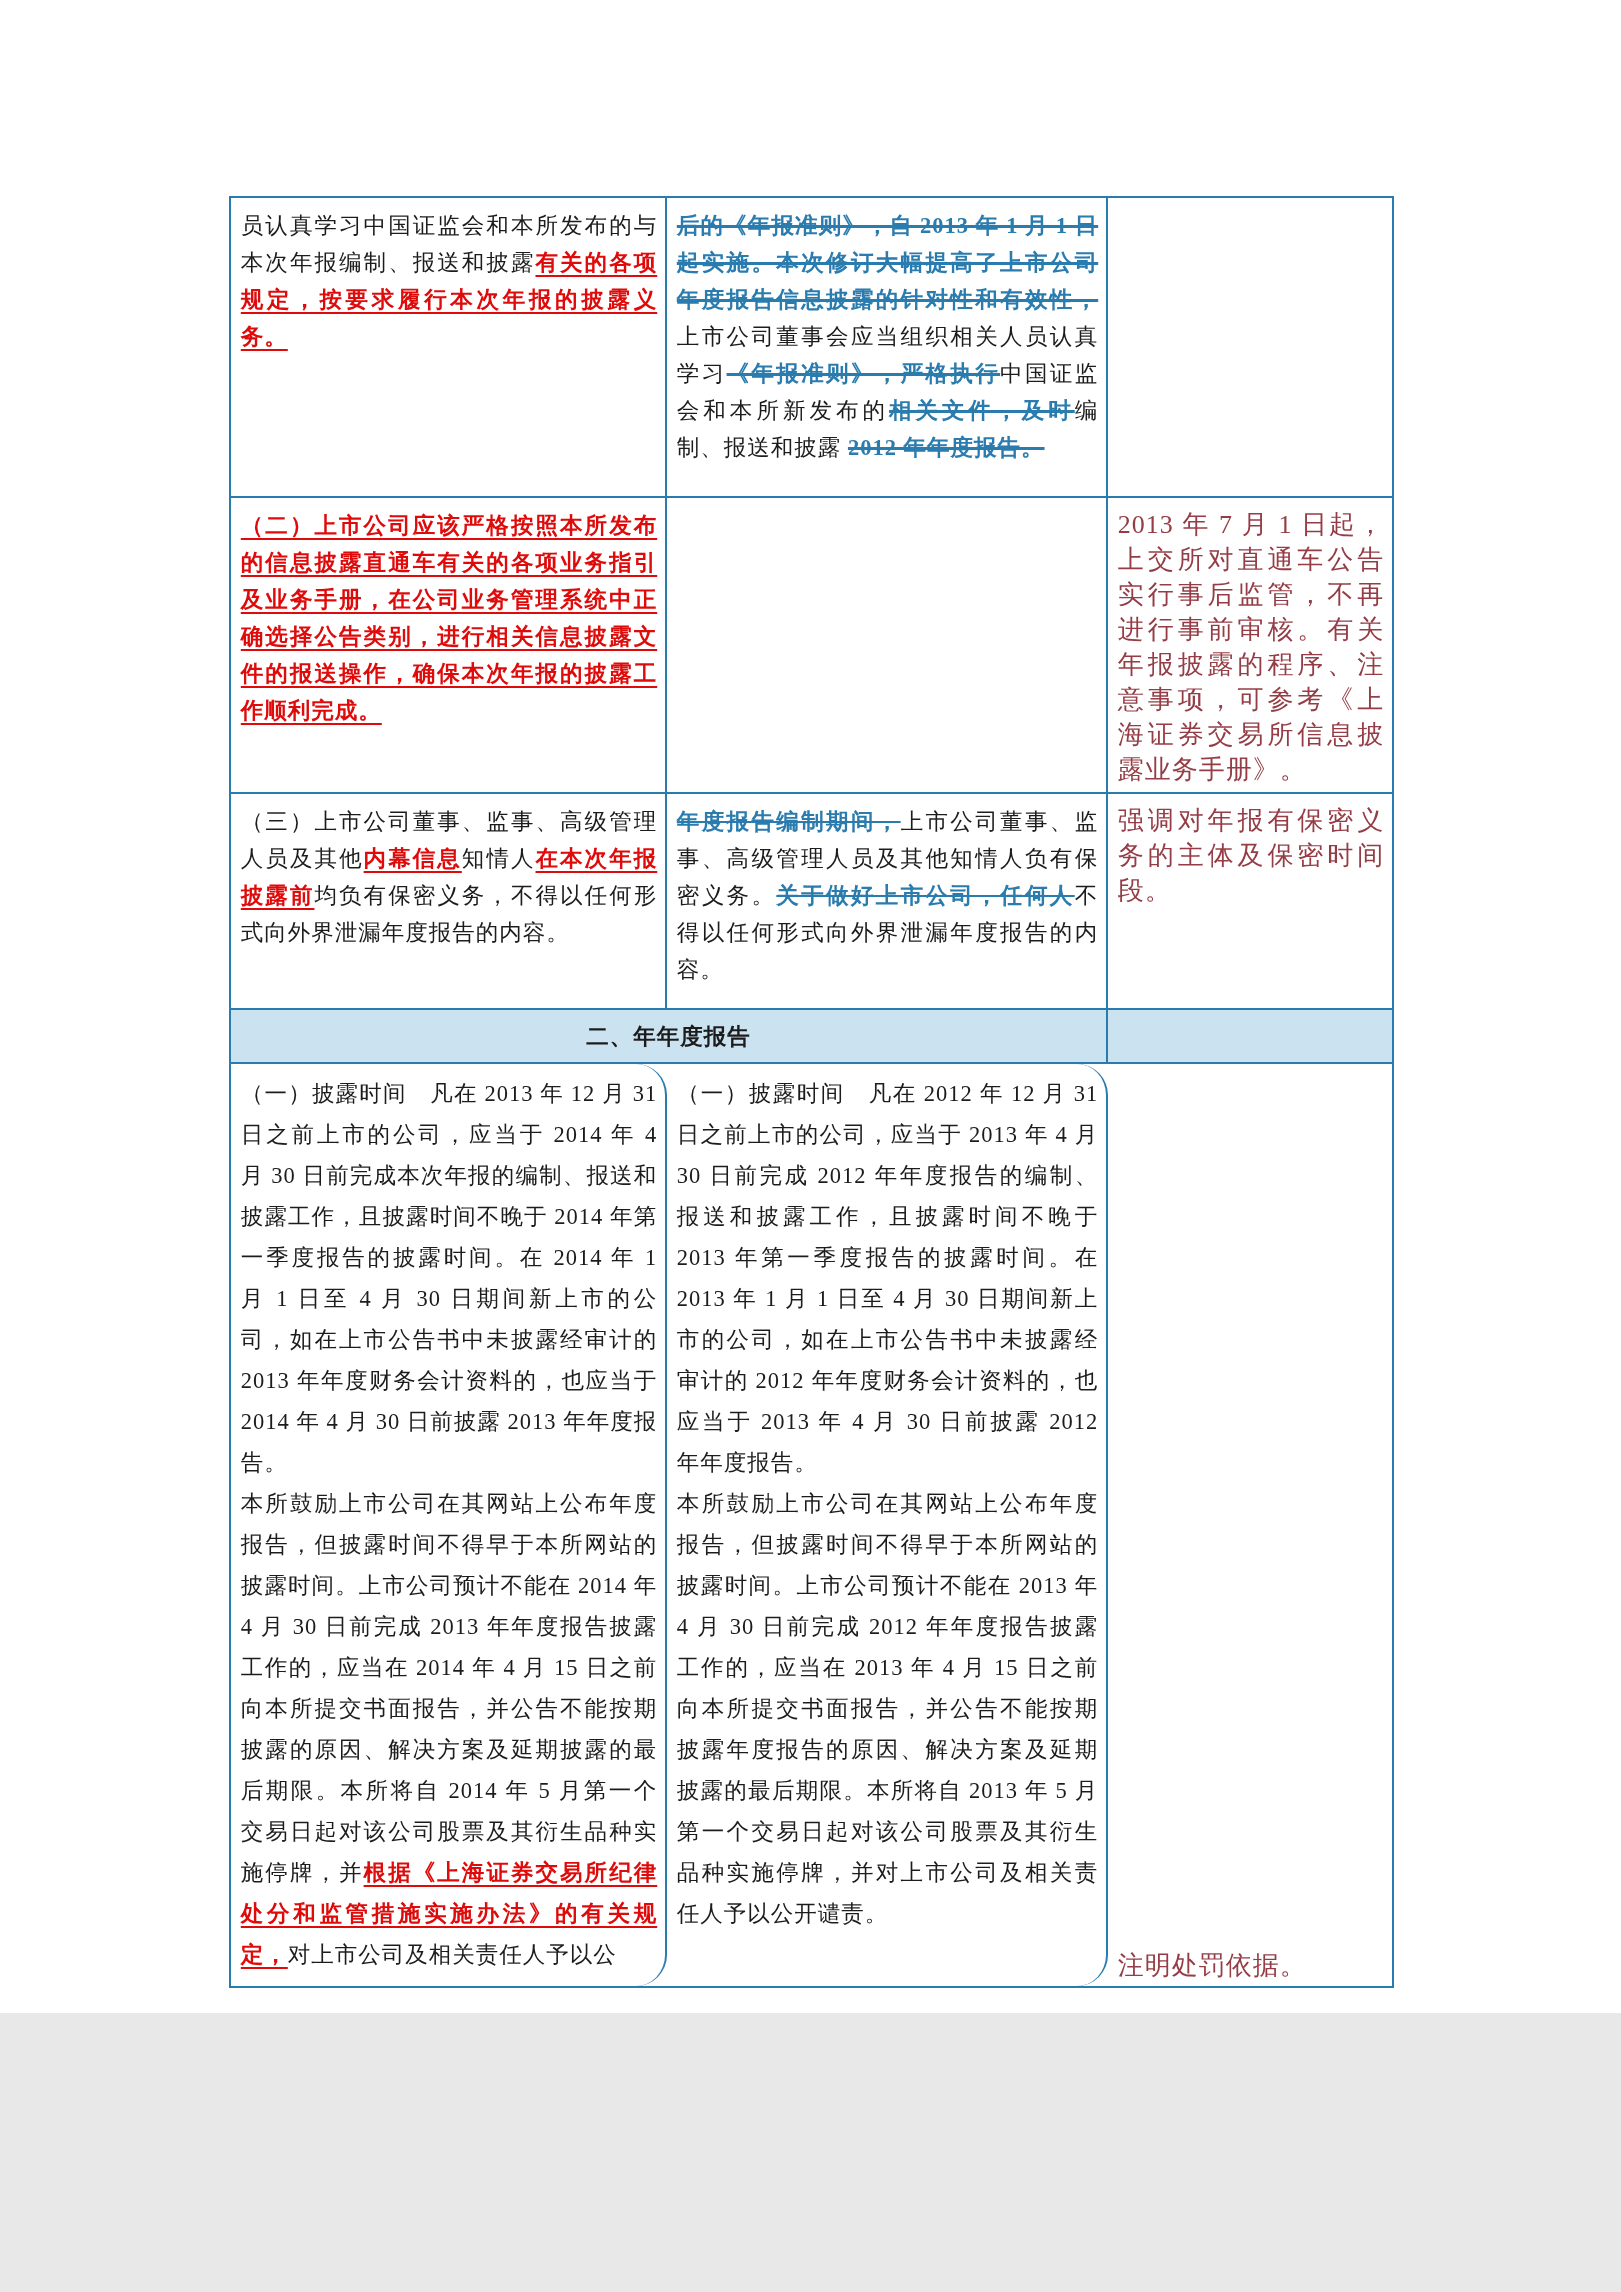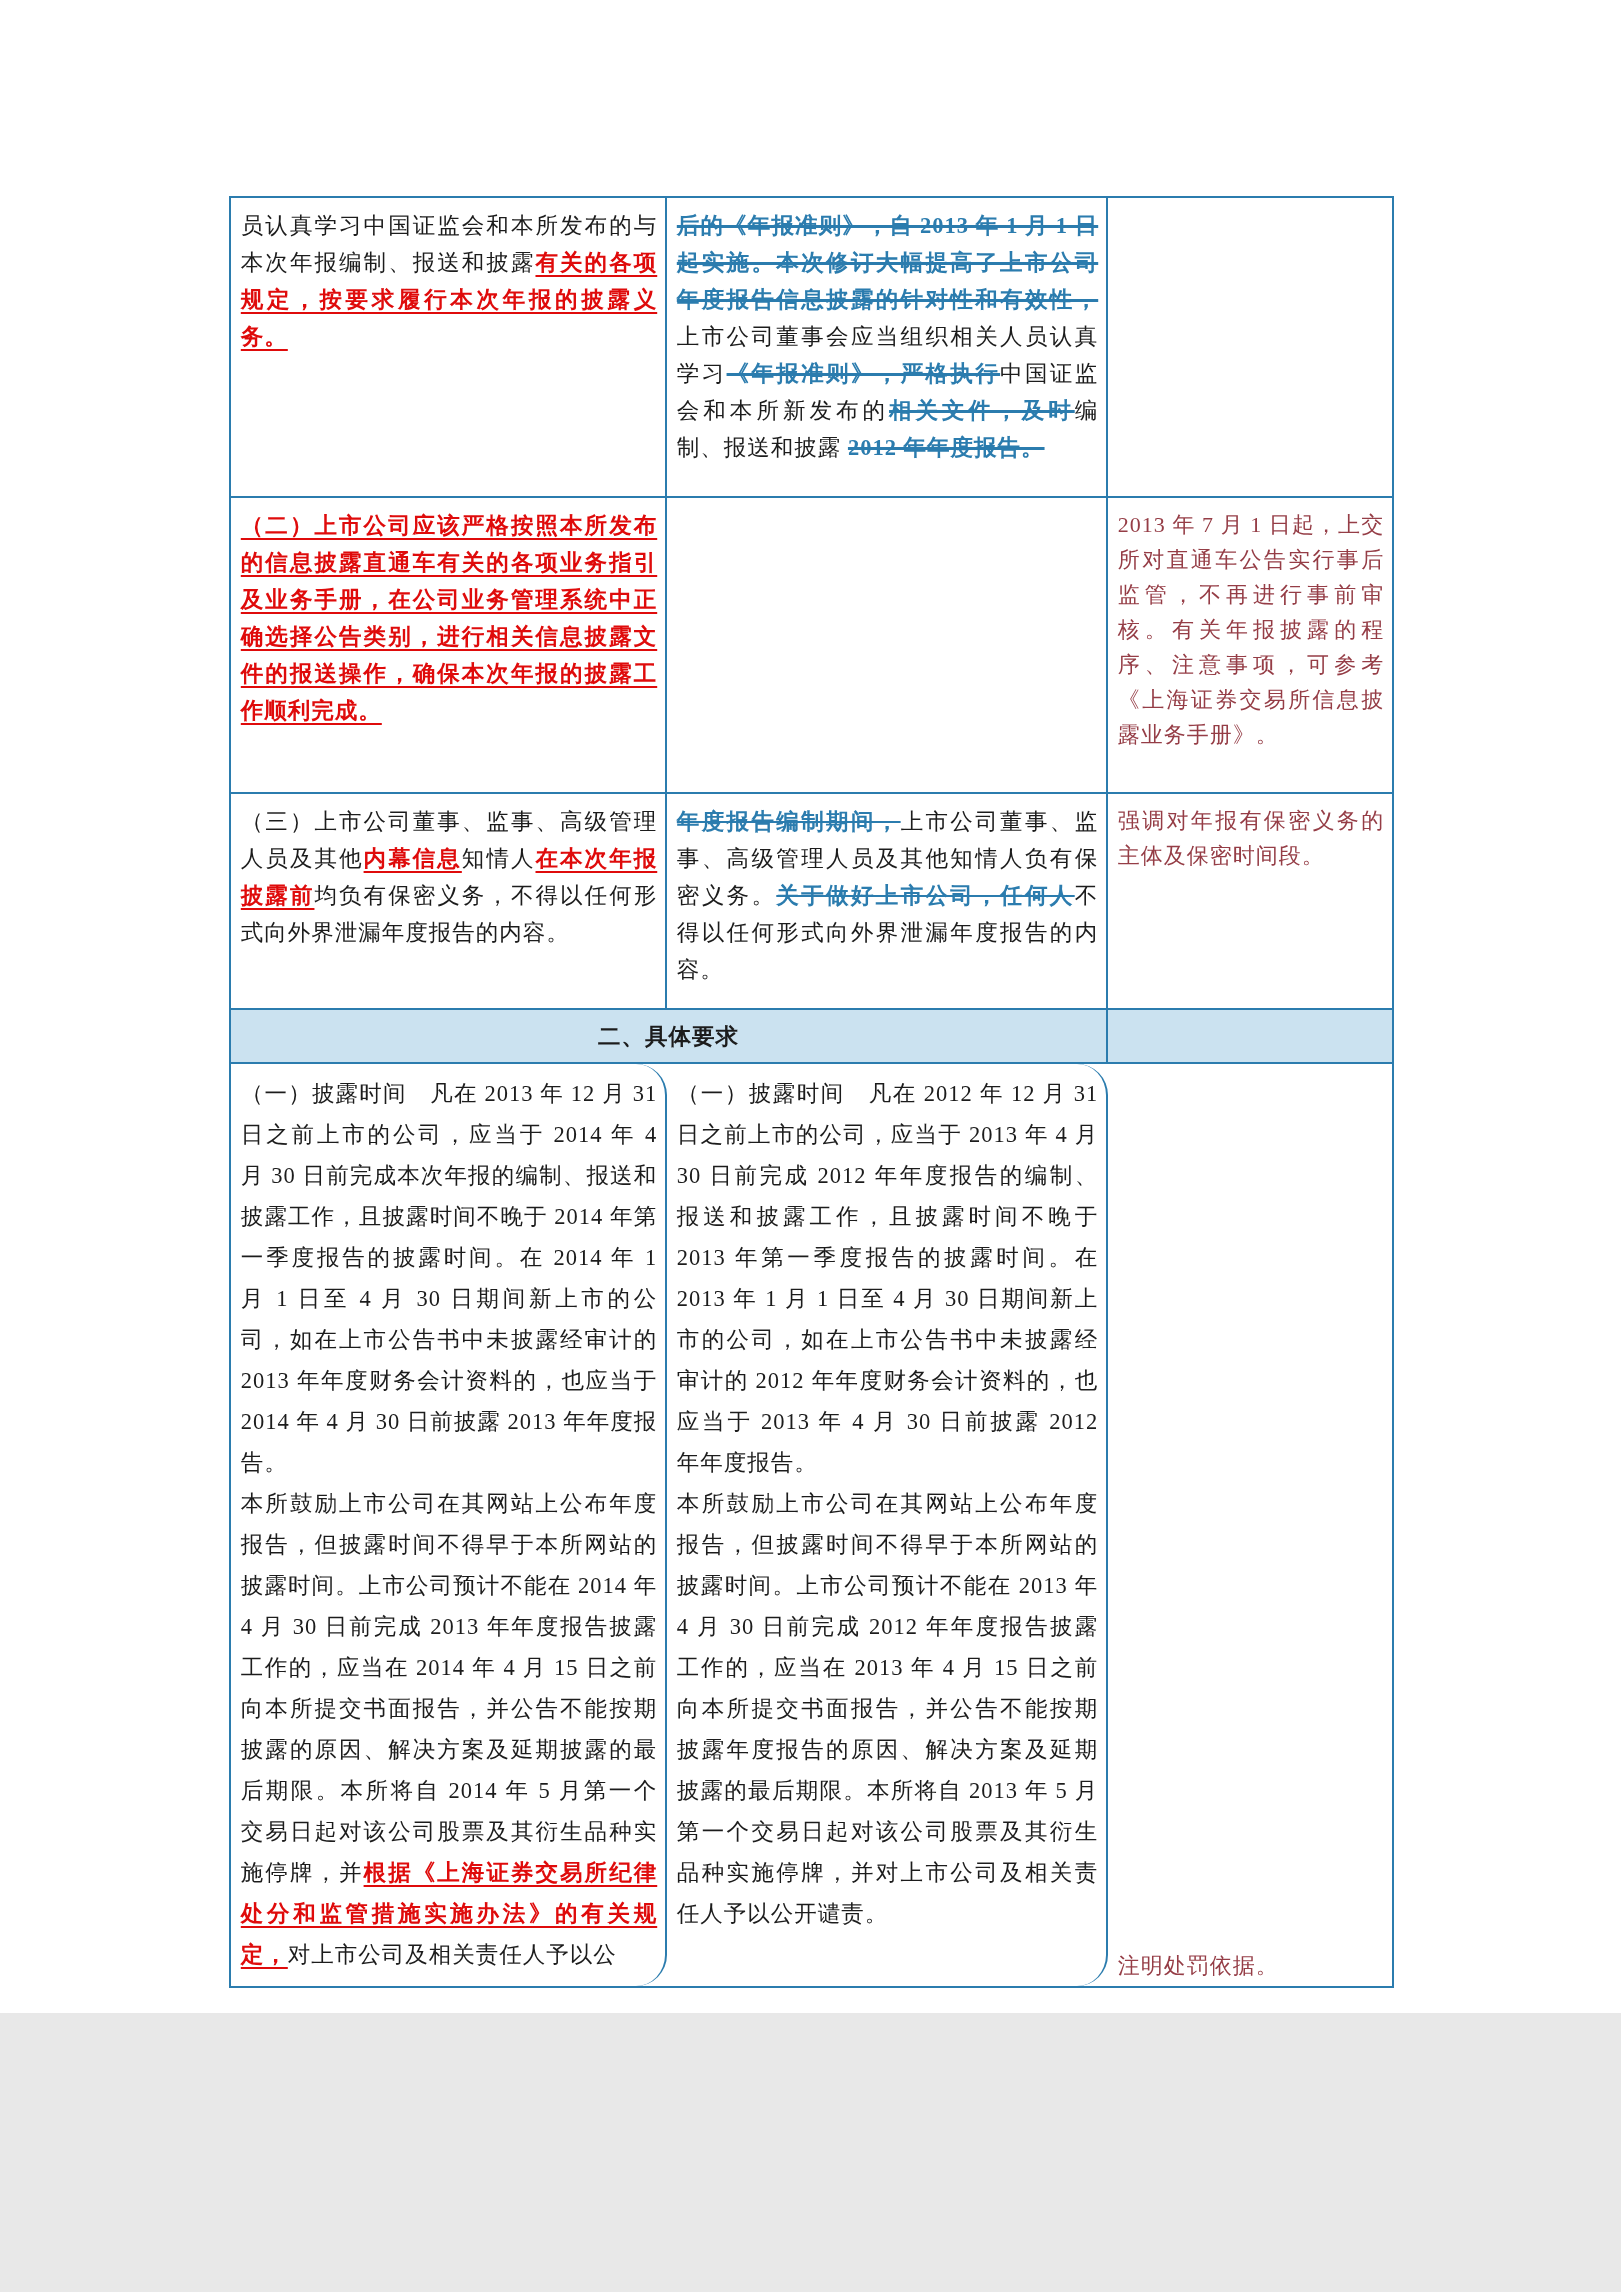--- a/index.html
+++ b/index.html
@@ -21,21 +21,21 @@
     grid-template-rows:300px 296px 216px 54px 922px;
     background:#ffffff;
   }
   .cell{
     box-sizing:border-box; overflow:hidden;
     border-right:2px solid var(--border);
     border-bottom:2px solid var(--border);
     padding:8.8px 7.8px 0 9.8px;
     font-size:22.5px; line-height:37px; letter-spacing:1px;
   }
-  .cell.col-right{font-size:22px; line-height:35px; letter-spacing:1px; color:var(--note);}
+  .cell.col-right{font-size:26px; line-height:35px; letter-spacing:1px; color:var(--note);}
   .cell.last-col{border-right:none;}
   .cell.last-row{border-bottom:none;}
   .cell.row-r4{line-height:41px;border-radius:31px;}
   .cell.row-r4.col-right{
     display:flex; align-items:flex-end; 
   }
   .cell p{margin:0; text-align:justify; text-justify:inter-ideograph;}
   .cell p:last-child{margin-bottom:0;}
   .banner{
     grid-column:1 / span 2;
@@ -85,21 +85,21 @@
       </div>
       <div class="cell row-r3 col-left">
         <p><span class="run-body"> （三）上市公司董事、监事、高级管理人员及其他</span><span class="run-ins">内幕信息</span><span class="run-body">知情人</span><span class="run-ins">在本次年报披露前</span><span class="run-body">均负有保密义务，不得以任何形式向外界泄漏年度报告的内容。</span></p>
       </div>
       <div class="cell row-r3 col-middle">
         <p><span class="run-del">年度报告编制期间，</span><span class="run-body">上市公司董事、监事、高级管理人员及其他知情人负有保密义务。</span><span class="run-del">关于做好上市公司，任何人</span><span class="run-body">不得以任何形式向外界泄漏年度报告的内容。</span></p>
       </div>
       <div class="cell row-r3 col-right last-col">
         <p><span class="run-note">强调对年报有保密义务的主体及保密时间段。</span></p>
       </div>
-      <div class="cell banner">二、具体要求</div>
+      <div class="cell banner">二、年年度报告</div>
       <div class="cell banner-side last-col"></div>
       <div class="cell row-r4 col-left last-row">
         <p><span class="run-body">（一）披露时间　凡在 2013 年 12 月 31 日之前上市的公司，应当于 2014 年 4 月 30 日前完成本次年报的编制、报送和披露工作，且披露时间不晚于 2014 年第一季度报告的披露时间。在 2014 年 1 月 1 日至 4 月 30 日期间新上市的公司，如在上市公告书中未披露经审计的 2013 年年度财务会计资料的，也应当于 2014 年 4 月 30 日前披露 2013 年年度报告。</span></p>
         <p><span class="run-body">本所鼓励上市公司在其网站上公布年度报告，但披露时间不得早于本所网站的披露时间。上市公司预计不能在 2014 年 4 月 30 日前完成 2013 年年度报告披露工作的，应当在 2014 年 4 月 15 日之前向本所提交书面报告，并公告不能按期披露的原因、解决方案及延期披露的最后期限。本所将自 2014 年 5 月第一个交易日起对该公司股票及其衍生品种实施停牌，并</span><span class="run-ins">根据《上海证券交易所纪律处分和监管措施实施办法》的有关规定，</span><span class="run-body">对上市公司及相关责任人予以公</span></p>
       </div>
       <div class="cell row-r4 col-middle last-row">
         <p><span class="run-body">（一）披露时间　凡在 2012 年 12 月 31 日之前上市的公司，应当于 2013 年 4 月 30 日前完成 2012 年年度报告的编制、报送和披露工作，且披露时间不晚于 2013 年第一季度报告的披露时间。在 2013 年 1 月 1 日至 4 月 30 日期间新上市的公司，如在上市公告书中未披露经审计的 2012 年年度财务会计资料的，也应当于 2013 年 4 月 30 日前披露 2012 年年度报告。</span></p>
         <p><span class="run-body">本所鼓励上市公司在其网站上公布年度报告，但披露时间不得早于本所网站的披露时间。上市公司预计不能在 2013 年 4 月 30 日前完成 2012 年年度报告披露工作的，应当在 2013 年 4 月 15 日之前向本所提交书面报告，并公告不能按期披露年度报告的原因、解决方案及延期披露的最后期限。本所将自 2013 年 5 月第一个交易日起对该公司股票及其衍生品种实施停牌，并对上市公司及相关责任人予以公开谴责。</span></p>
       </div>
       <div class="cell row-r4 col-right last-col last-row">

